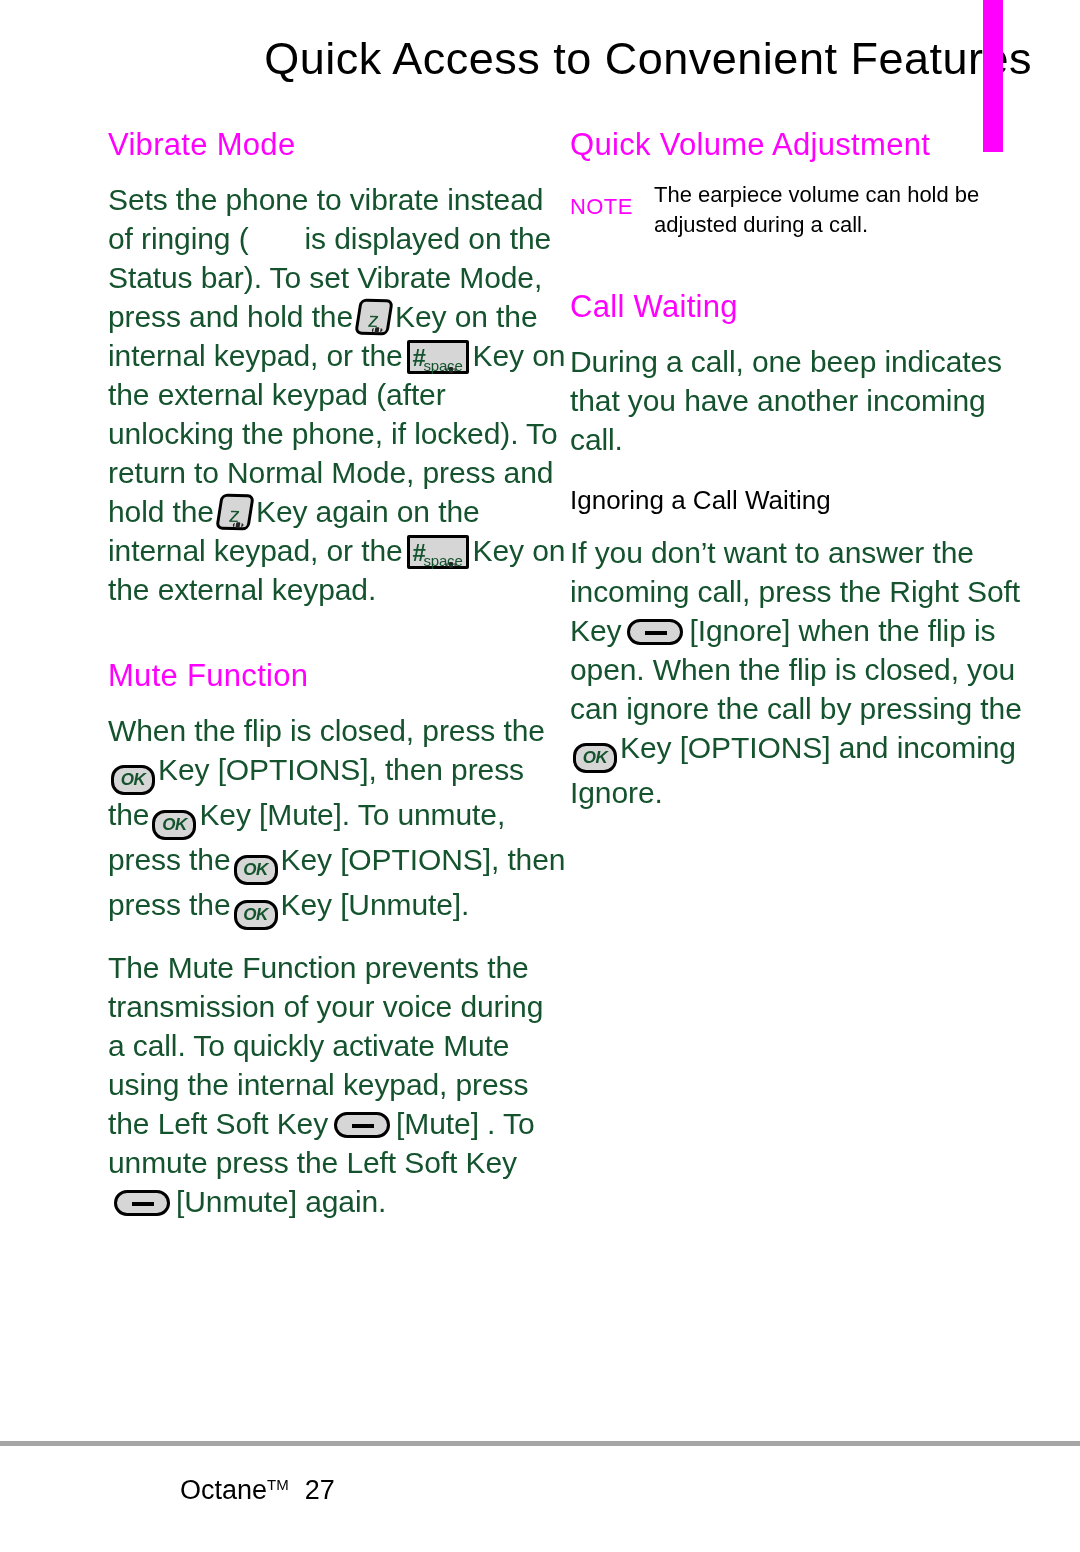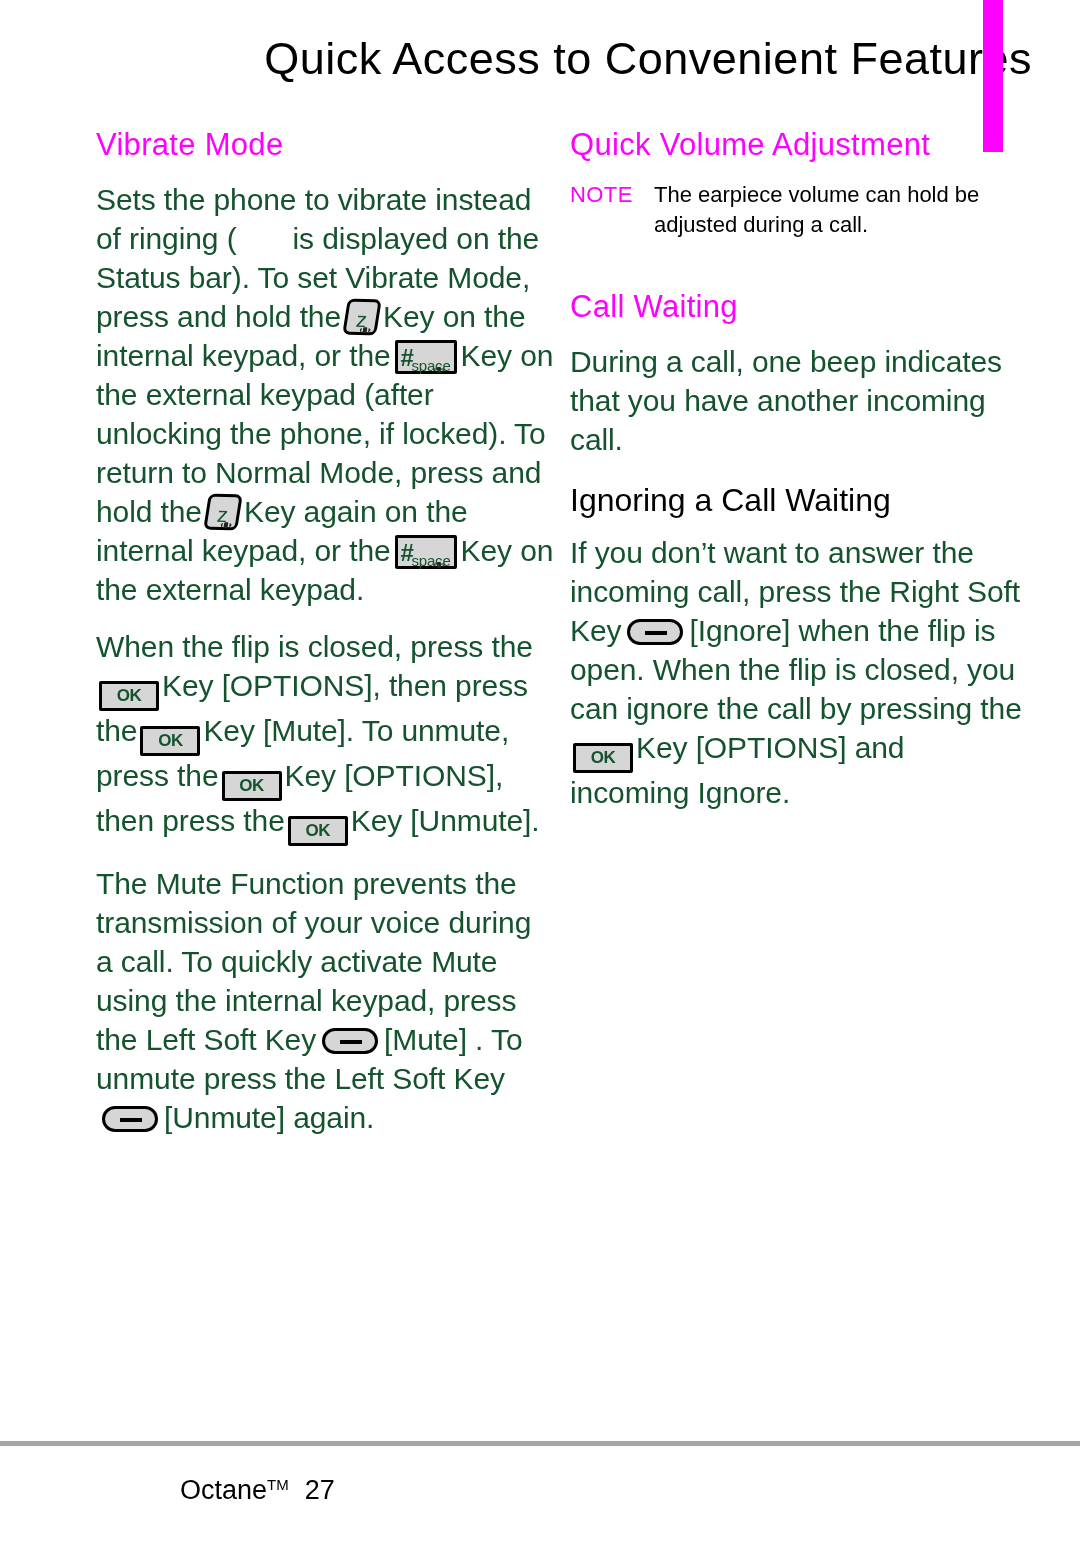--- a/index.html
+++ b/index.html
@@ -51,37 +51,37 @@
     position: absolute;
     top: 126px;
     left: 0;
     width: 1080px;
   }
   .col {
     position: absolute;
     top: 0;
     width: 460px;
   }
-  .col-left  { left: 96px; }
+  .col-left  { left: 108px; }
   .col-right { left: 570px; }
 
   h2.section-head {
     color: #ff00ff;
     font-size: 31px;
     font-weight: normal;
     margin: 0 0 16px 0;
     line-height: 38px;
     letter-spacing: 0.3px;
     font-family: "Liberation Sans", sans-serif;
   }
   h2.section-head.tight-top { margin-top: 48px; }
 
   h3.sub-head {
     color: #000000;
-    font-size: 32px;
+    font-size: 26px;
     font-weight: normal;
     margin: 22px 0 14px 0;
     line-height: 38px;
   }
 
   p.body {
     font-size: 30px;
     line-height: 39px;
     margin: 0 0 18px 0;
     color: #14532d;
@@ -93,48 +93,49 @@
     display: block;
     margin: 4px 0 14px 0;
     font-size: 22px;
     line-height: 30px;
     position: relative;
     padding-left: 84px;
   }
   .note-label {
     position: absolute;
     left: 0;
-    top: 0;
+    top: 12px;
     color: #ff00ff;
     font-size: 22px;
     letter-spacing: 0.4px;
   }
   .note-text { color: #000000; display: block; }
 
   
   .key {
     display: inline-block;
     vertical-align: -5px;
     position: relative;
     box-sizing: border-box;
   }
 
   
   .key-ok {
-    width: 60px;
+    width: 44px;
     height: 30px;
     border: 3px solid #000;
-    border-radius: 2px;
+    border-radius: 13px;
     background: #d6d6d6;
     text-align: center;
     line-height: 24px;
     font-size: 17px;
     font-weight: bold;
     letter-spacing: -0.5px;
     margin: 0 3px;
+    font-style: italic;
   }
 
   
   .key-soft {
     width: 56px;
     height: 26px;
     border: 3px solid #000;
     border-radius: 14px;
     background: #d6d6d6;
     margin: 0 6px;
@@ -271,20 +272,21 @@
               <path d="M1 2 L1 6 M0 3 L0 5 M9 2 L9 6 M10 3 L10 5" stroke="#222" stroke-width="1"></path>
             </svg></span><span class="space-char">space</span></span><span>Key on the external keypad (after unlocking the phone, if locked). To return to Normal Mode, press and hold the</span><span class="key key-z"><span class="vib"><svg viewBox="0 0 11 8" width="11" height="8">
               <rect x="3" y="1" width="4" height="6" rx="1" fill="#222"></rect>
               <path d="M1 2 L1 6 M0 3 L0 5 M9 2 L9 6 M10 3 L10 5" stroke="#222" stroke-width="1"></path>
             </svg></span><span class="z-char">z</span></span><span>Key again on the internal keypad, or the</span><span class="key key-hash"><span class="hash-char">#</span><span class="vib"><svg viewBox="0 0 11 8" width="11" height="8">
               <rect x="3" y="1" width="4" height="6" rx="1" fill="#222"></rect>
               <path d="M1 2 L1 6 M0 3 L0 5 M9 2 L9 6 M10 3 L10 5" stroke="#222" stroke-width="1"></path>
             </svg></span><span class="space-char">space</span></span><span>Key on the external keypad.</span>
     </p>
 
+    <h2 class="section-head tight-top">Mute Function</h2>
     <p class="body">
       <span>When the flip is closed, press the</span><span class="key key-ok">OK</span><span>Key [OPTIONS], then press the</span><span class="key key-ok">OK</span><span>Key [Mute]. To unmute, press the</span><span class="key key-ok">OK</span><span>Key [OPTIONS], then press the</span><span class="key key-ok">OK</span><span>Key [Unmute].</span>
     </p>
     <p class="body">
       <span>The Mute Function prevents the transmission of your voice during a call. To quickly activate Mute using the internal keypad, press the Left Soft Key</span><span class="key key-soft"></span><span>[Mute] . To unmute press the Left Soft Key</span><span class="key key-soft"></span><span>[Unmute] again.</span>
     </p>
 
   </div>
 
   <div class="col col-right">

